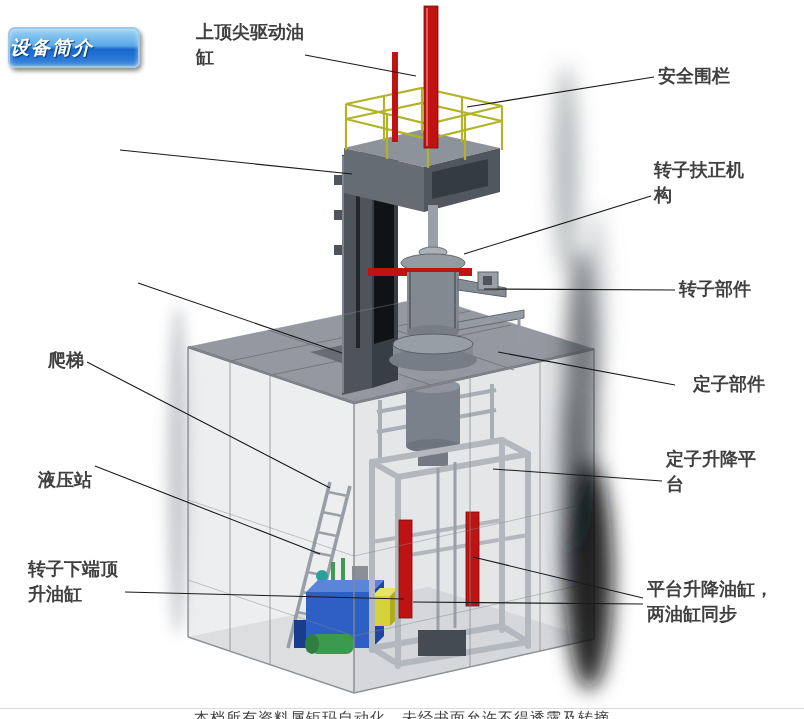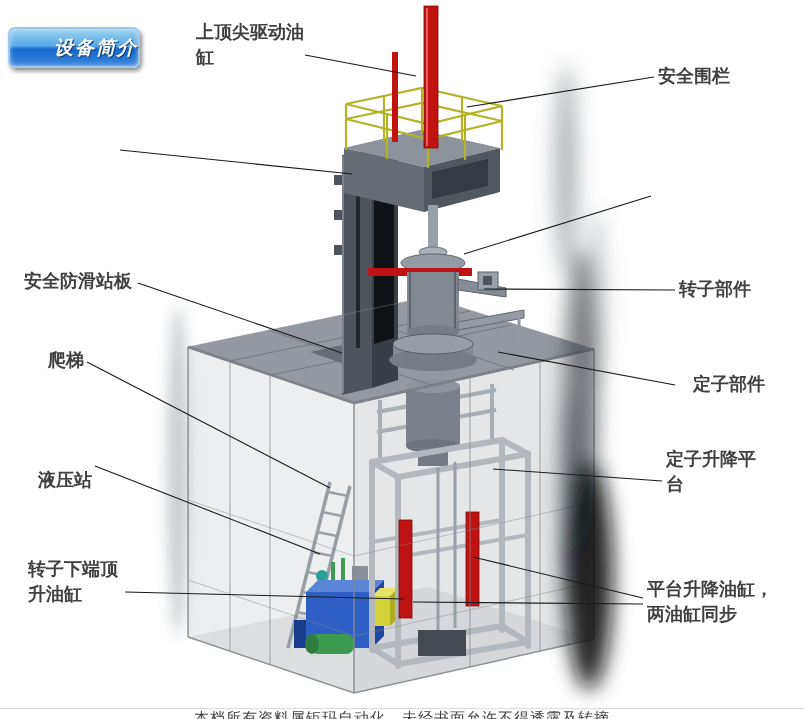--- a/index.html
+++ b/index.html
@@ -1,21 +1,21 @@
 <!DOCTYPE html>
 <html><head>
 <meta charset="utf-8">
 <style>
   html,body{margin:0;padding:0;background:#fff;}
   .canvas{position:relative;width:804px;height:719px;background:#ffffff;overflow:hidden;
           font-family:"Liberation Sans",sans-serif;}
   .scene{position:absolute;left:0;top:0;}
   .label{position:absolute;font:600 18px/1.38 "Liberation Sans",sans-serif;color:#404040;}
   .badge{position:absolute;left:8px;top:27px;width:128px;height:37px;display:flex;align-items:center;
-         justify-content:flex-end;border-radius:7px;
+         justify-content:flex-start;border-radius:7px;
          background:linear-gradient(180deg,#9ad4f2 0%,#5aa8e8 45%,#1668cc 55%,#3c86dc 100%);
          border:2px solid #9cc8ee;box-shadow:2px 3px 4px rgba(0,0,0,.45), inset 0 0 5px rgba(255,255,255,.55);}
   .badge span{color:#fff;font-weight:bold;font-style:italic;font-size:19px;letter-spacing:2px;
          text-shadow:1px 1px 1px #06386e;}
   .footer{position:absolute;left:0;right:0;top:681px;text-align:center;
           font:400 15px/1.3 "Liberation Serif",serif;color:#404040;letter-spacing:1px;margin-top:28px;}
   .hairline{position:absolute;left:0;right:0;top:708px;height:1px;background:#d8dbde;}
 </style>
 </head>
 <body>
@@ -223,21 +223,21 @@
       <line x1="643" y1="604" x2="413" y2="602"></line>
     </g>
   </svg>
 
   <div class="badge">
     <span>设备简介</span>
   </div>
 
   <div class="label" style="left:196px;top:20px;width:118px">上顶尖驱动油缸</div>
   <div class="label" style="left:658px;top:64px;width:90px">安全围栏</div>
-  <div class="label" style="left:24px;top:269px;width:120px">安全防滑站板</div>
+  <div class="label" style="left:654px;top:158px;width:95px">转子扶正机构</div>
   <div class="label" style="left:679px;top:277px;width:90px">转子部件</div>
   <div class="label" style="left:48px;top:348px;width:60px">爬梯</div>
   <div class="label" style="left:693px;top:372px;width:90px">定子部件</div>
   <div class="label" style="left:38px;top:468px;width:70px">液压站</div>
   <div class="label" style="left:666px;top:447px;width:95px">定子升降平台</div>
   <div class="label" style="left:28px;top:557px;width:95px">转子下端顶升油缸</div>
   <div class="label" style="left:647px;top:577px;width:132px">平台升降油缸，两油缸同步</div>
 
   <div class="footer">本档所有资料属钜玛自动化，未经书面允许不得透露及转摘</div>
   <div class="hairline"></div>

